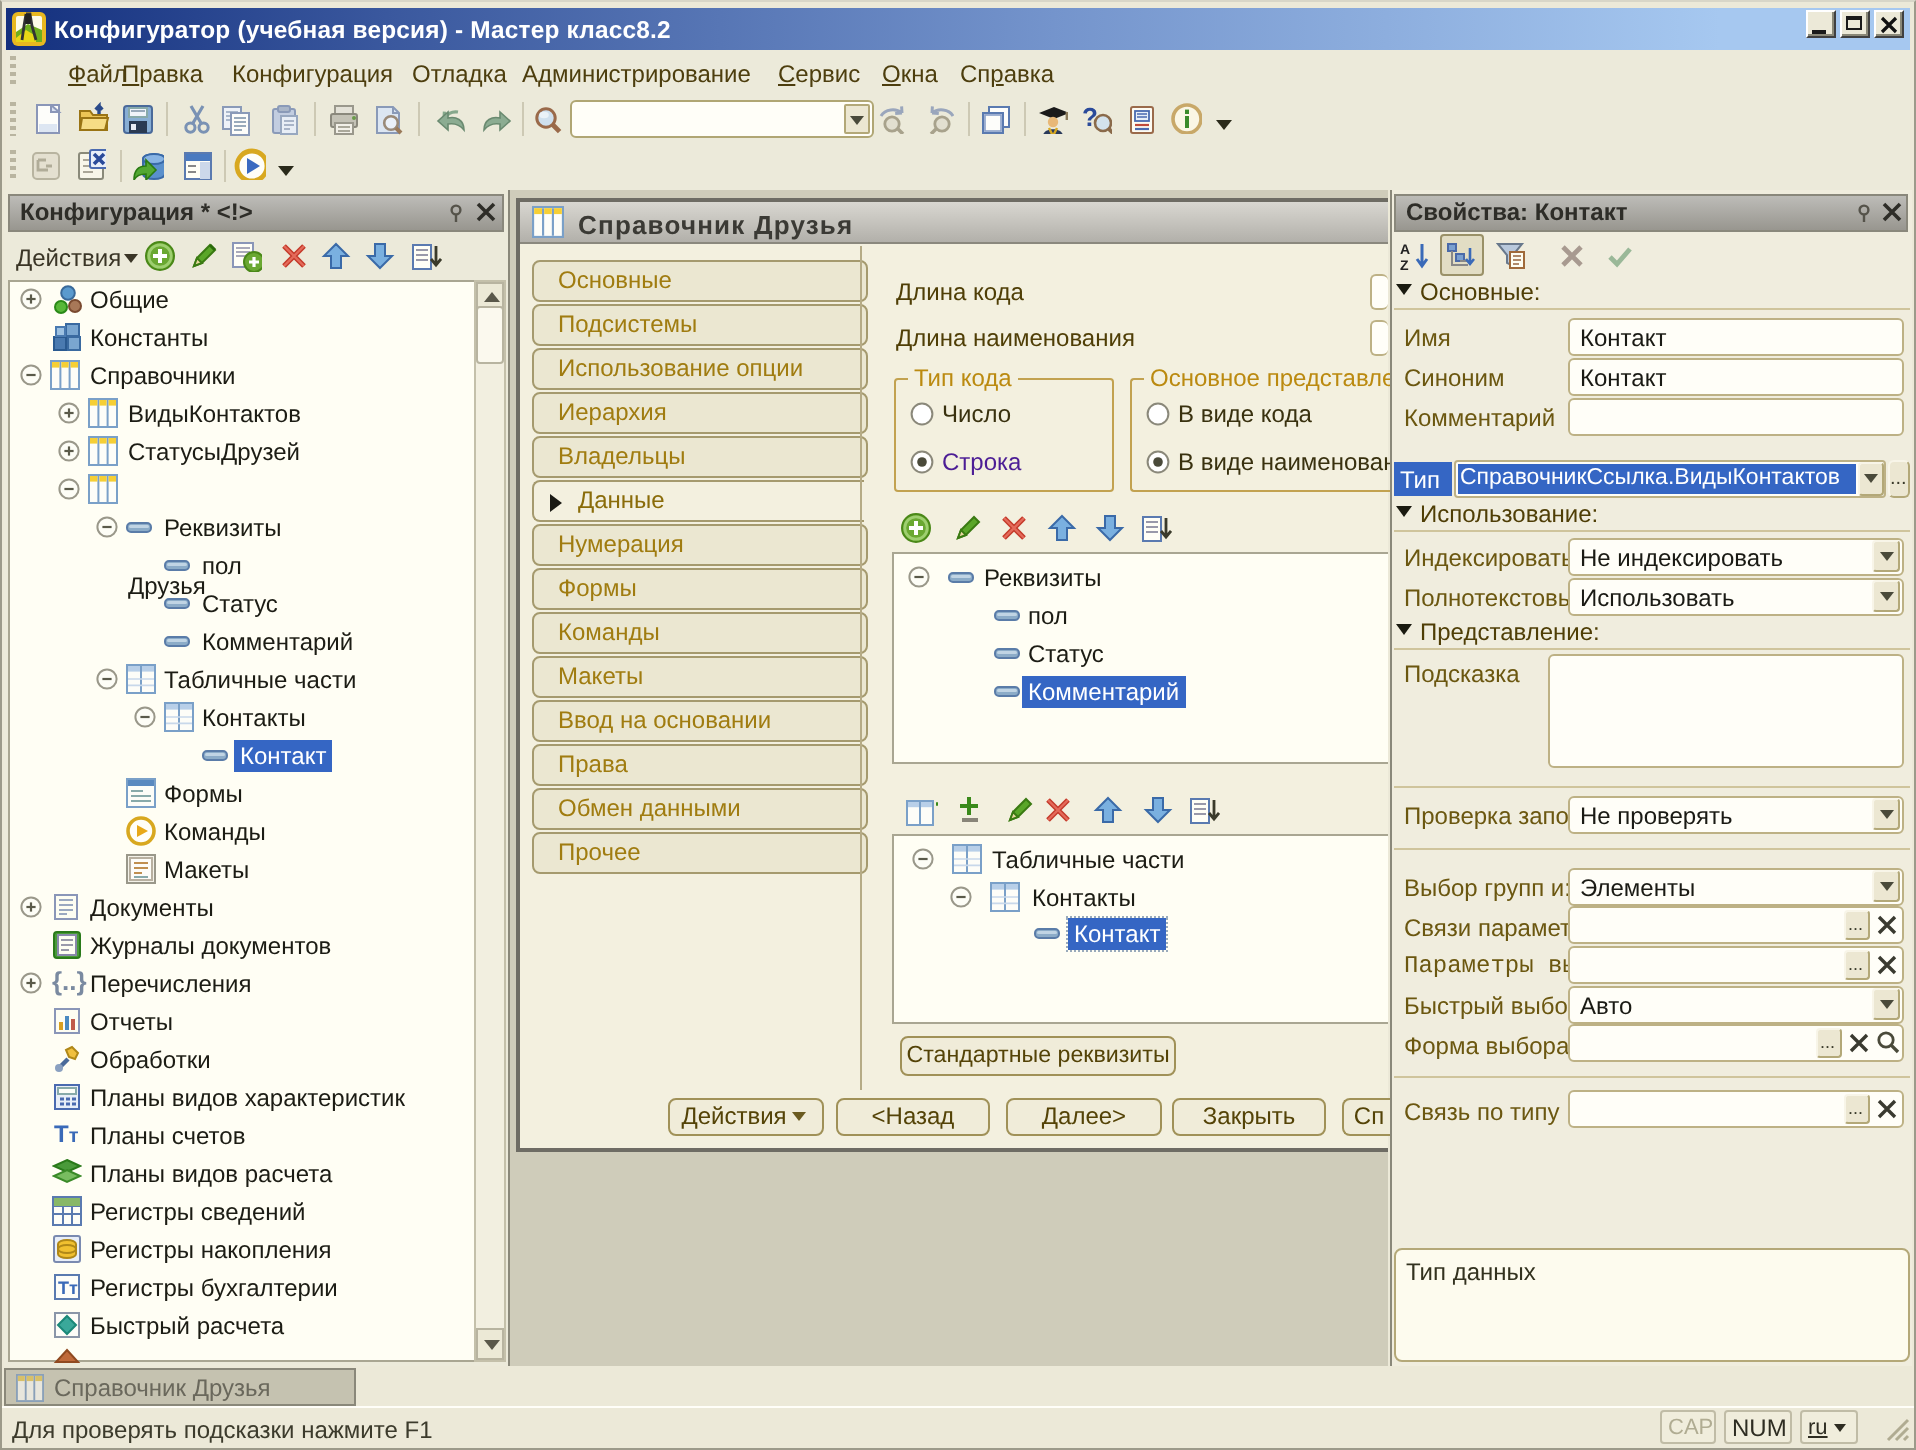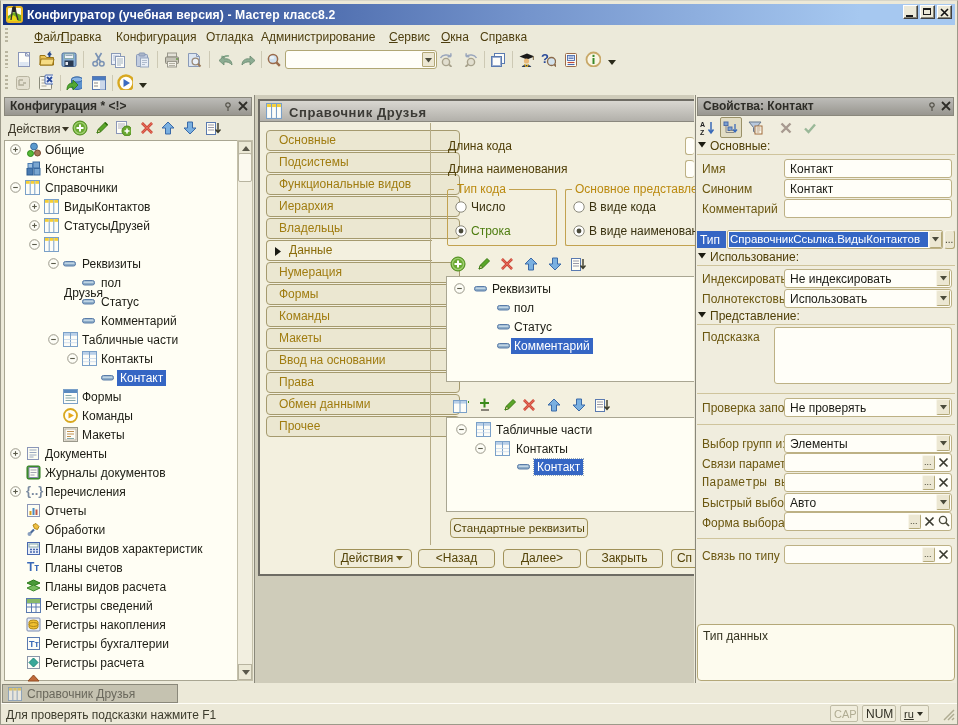--- a/index.html
+++ b/index.html
@@ -8,21 +8,21 @@
 .mtx{position:absolute;font-size:12px;color:#4d3e0e;white-space:nowrap;}
 .grip{position:absolute;width:3px;background-image:repeating-linear-gradient(to bottom,#b9b5a0 0,#b9b5a0 2px,transparent 2px,transparent 4px);}
 .sep{position:absolute;width:1px;background:#cdc9b4;}
 .ic{position:absolute;width:16px;height:16px;}
 .lbl{position:absolute;font-size:12px;color:#6b5710;white-space:nowrap;}
 .fld{position:absolute;background:#fffef8;border:1px solid #bdb185;border-radius:3px;}
 .fldtx{position:absolute;font-size:12px;color:#1a1a14;white-space:nowrap;}
 .dbtn{position:absolute;background:#ece7d2;border:1px solid #b3a878;border-top-color:#f8f5e8;border-left-color:#f8f5e8;border-radius:2px;}
 .shead{position:absolute;font-size:12px;font-weight:normal;color:#4f3e06;white-space:nowrap;}
 .hline{position:absolute;height:1px;background:#cfc49c;}
-.tab{position:absolute;left:266px;width:194px;height:21px;background:#ebe7d1;border:1px solid #a59a6e;border-radius:4px;font-size:12px;color:#a07c10;line-height:19px;padding-left:12px;}
+.tab{position:absolute;left:266px;width:168px;height:21px;background:#ebe7d1;border:1px solid #a59a6e;border-radius:4px;font-size:12px;color:#a07c10;line-height:19px;padding-left:12px;}
 .trow{position:absolute;font-size:12px;color:#1c1c14;white-space:nowrap;}
 .sel{background:#3566c4;color:#fff;padding:1px 3px;}
 .btn{position:absolute;background:#f0ecd9;border:1px solid #a09158;border-radius:4px;font-size:12px;color:#544307;text-align:center;}
 </style></head>
 <body>
 
 <div class="ab" style="left:0;top:0;width:958px;height:725px;border:1px solid #9c9a8a;border-top-color:#d8d6c8;"></div>
 
 <div class="ab" style="left:3px;top:4px;width:952px;height:21px;background:linear-gradient(to right,#14307e,#3a589e 20%,#7494cc 55%,#a6c8f0 90%);"></div>
 <svg class="ab" style="left:6px;top:6px" width="17" height="17" viewBox="0 0 17 17">
@@ -459,21 +459,21 @@
 <div class="trow" style="left:45px;top:618px;">Регистры накопления</div>
 <svg class="ab" style="left:26px;top:636px" width="15" height="15">
     <rect x="1.5" y="1.5" width="12" height="12" fill="#fdfdf8" stroke="#5a7ab0"></rect>
     <text x="3" y="11" font-size="9" font-weight="bold" fill="#3a6ab8" font-family="Liberation Sans">Tт</text>
   </svg>
 <div class="trow" style="left:45px;top:637px;">Регистры бухгалтерии</div>
 <svg class="ab" style="left:26px;top:655px" width="15" height="15">
     <rect x="1.5" y="1.5" width="12" height="12" fill="#fdfdf8" stroke="#8a96a8"></rect>
     <path d="M7.5 3 L12 7.5 L7.5 12 L3 7.5Z" fill="#3aa89a" stroke="#1a8878"></path>
   </svg>
-<div class="trow" style="left:45px;top:656px;">Регистры расчета</div>
+<div class="trow" style="left:45px;top:656px;">Быстрый расчета</div>
 <svg class="ab" style="left:26px;top:674px" width="15" height="8" viewBox="0 0 15 8">
     <path d="M7.5 1 L13 7 L2 7Z" fill="#c06a3a" stroke="#904a20"></path>
   </svg>
 <div class="ab" style="left:237px;top:140px;width:16px;height:541px;background:#f2efe0;border:1px solid #c4c0aa;"></div>
 <div class="ab" style="left:238px;top:141px;width:14px;height:15px;background:#ece9d6;border:1px solid #b8b4a0;"></div>
 <svg class="ab" style="left:242px;top:146px" width="8" height="6">
     <path d="M4 0 L8 5 L0 5Z" fill="#5a584a"></path>
   </svg>
 <div class="ab" style="left:238px;top:153px;width:14px;height:29px;background:#fbf9ee;border:1px solid #b8b4a0;border-radius:2px;"></div>
 <div class="ab" style="left:238px;top:664px;width:14px;height:16px;background:#ece9d6;border:1px solid #b8b4a0;"></div>
@@ -487,21 +487,21 @@
 <svg class="ab" style="left:266px;top:103px" width="16" height="16" viewBox="0 0 15 15">
     <rect x="0.5" y="0.5" width="14" height="14" fill="#fdfdf8" stroke="#7aa0c8"></rect>
     <path d="M5.2 1v13M9.8 1v13" stroke="#7aa0c8"></path>
     <rect x="1" y="1" width="3.7" height="2.8" fill="#f6cf35"></rect>
     <rect x="5.7" y="1" width="3.6" height="2.8" fill="#f6cf35"></rect>
     <rect x="10.3" y="1" width="3.7" height="2.8" fill="#f6cf35"></rect>
   </svg>
 <div class="ab" style="left:289px;top:105px;font-size:13px;font-weight:bold;color:#3b3a35;letter-spacing:0.6px;">Справочник Друзья</div>
 <div class="tab" style="top:130px;">Основные</div>
 <div class="tab" style="top:152px;">Подсистемы</div>
-<div class="tab" style="top:174px;">Функциональные видов</div>
+<div class="tab" style="top:174px;">Использование опции</div>
 <div class="tab" style="top:196px;">Иерархия</div>
 <div class="tab" style="top:218px;">Владельцы</div>
 <div class="tab" style="top:240px;width:166px;background:#f3f0df;border-right:none;border-radius:4px 0 0 4px;color:#8a6c0a;"><svg class="ab" style="left:8px;top:6px" width="7" height="9">
       <path d="M0 0 L6 4.5 L0 9Z" fill="#1a1a14"></path>
     </svg><span style="margin-left:10px;">Данные</span></div>
 <div class="tab" style="top:262px;">Нумерация</div>
 <div class="tab" style="top:284px;">Формы</div>
 <div class="tab" style="top:306px;">Команды</div>
 <div class="tab" style="top:328px;">Макеты</div>
 <div class="tab" style="top:350px;">Ввод на основании</div>
@@ -517,21 +517,21 @@
     <legend style="font-size:12px;color:#bb8a10;margin-left:6px;padding:0 3px;white-space:nowrap;">Тип кода</legend>
   </fieldset>
 <svg class="ab" style="left:455px;top:201px" width="12" height="12">
     <circle cx="6" cy="6" r="5.2" fill="#fff" stroke="#8a887a"></circle>
   </svg>
 <div class="txt" style="left:471px;top:200px;color:#39310f;">Число</div>
 <svg class="ab" style="left:455px;top:225px" width="12" height="12">
     <circle cx="6" cy="6" r="5.2" fill="#fff" stroke="#8a887a"></circle>
     <circle cx="6" cy="6" r="2.4" fill="#4a4a3a"></circle>
   </svg>
-<div class="txt" style="left:471px;top:224px;color:#4d7c0f;">Строка</div>
+<div class="txt" style="left:471px;top:224px;color:#4c1d95;">Строка</div>
 <fieldset class="ab" style="left:565px;top:182px;width:129px;height:64px;border:1px solid #c2a250;border-left:1px solid #c2a250;border-radius:2px;border-right:none;">
     <legend style="font-size:12px;color:#bb8a10;margin-left:6px;padding:0 3px;white-space:nowrap;">Основное представлен</legend>
   </fieldset>
 <svg class="ab" style="left:573px;top:201px" width="12" height="12">
     <circle cx="6" cy="6" r="5.2" fill="#fff" stroke="#8a887a"></circle>
   </svg>
 <div class="txt" style="left:589px;top:200px;color:#39310f;">В виде кода</div>
 <svg class="ab" style="left:573px;top:225px" width="12" height="12">
     <circle cx="6" cy="6" r="5.2" fill="#fff" stroke="#8a887a"></circle>
     <circle cx="6" cy="6" r="2.4" fill="#4a4a3a"></circle>

